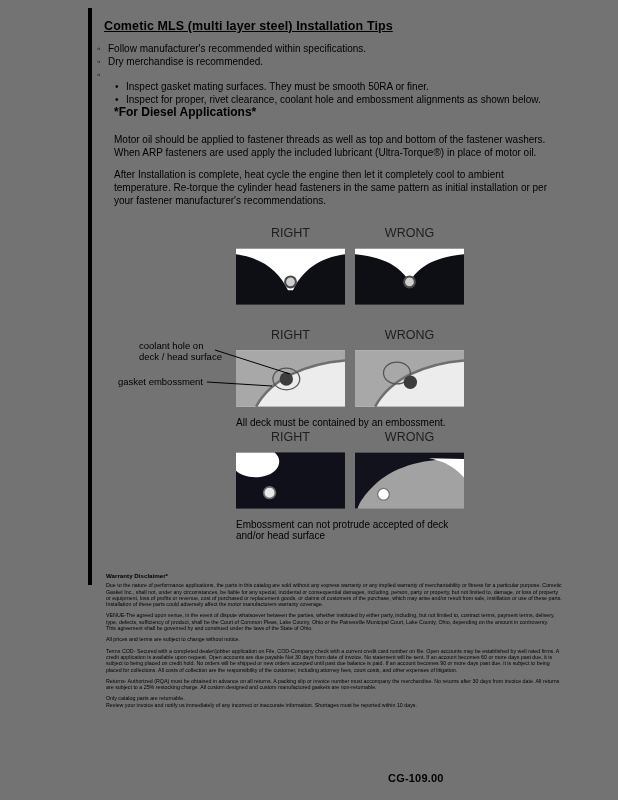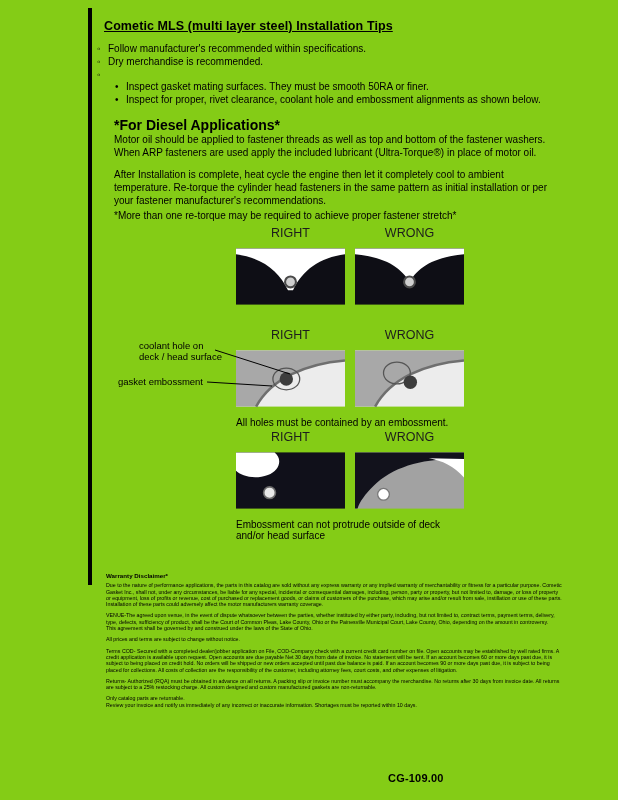--- a/index.html
+++ b/index.html
@@ -1,29 +1,29 @@
 <!DOCTYPE html>
 <html><head>
 <meta charset="utf-8">
 <style>
   * { margin:0; padding:0; box-sizing:border-box; }
   html,body { background:#ffffff; }
   body { font-family:"Liberation Sans", sans-serif; color:#000; }
-  .page { position:relative; width:618px; height:800px; background:#84cc16; overflow:hidden; }
+  .page { position:relative; width:618px; height:800px; background:#737373; overflow:hidden; }
 
   .left-rule { position:absolute; left:88px; top:8px; width:4px; height:577px; background:#000; }
 
   .title { position:absolute; left:104px; top:19px; font-size:12.5px; font-weight:bold; text-decoration:underline; letter-spacing:0.1px; }
 
   .tips { position:absolute; left:97px; top:43px; font-size:10px; line-height:12.8px; }
   .tips .b { display:flex; }
   .tips .marker { width:11px; flex:0 0 11px; text-align:left; }
   .tips .b.sub { margin-left:18px; }
 
-  .diesel-heading { position:absolute; left:114px; top:117px; font-size:14px; font-weight:bold; }
+  .diesel-heading { position:absolute; left:114px; top:105px; font-size:12px; font-weight:bold; }
   .para { position:absolute; left:114px; width:445px; font-size:10px; line-height:13px; }
   .para1 { top:133px; }
   .para2 { top:168px; }
   .note  { top:209px; }
 
   .diag-row { position:absolute; left:236px; width:228px; }
   .diag-headers { display:flex; gap:10px; font-size:12.5px; color:#1d1d1d; }
   .diag-headers span { width:130px; text-align:center; }
   .diag-images { display:flex; gap:10px; margin-top:3px; }
   .diag-images svg { display:block; }
@@ -69,21 +69,20 @@
     </div>
     <div class="b sub">
       <span class="marker">•</span>
       <span>Inspect for proper, rivet clearance, coolant hole and embossment alignments as shown below.</span>
     </div>
   </div>
 
   <div class="diesel-heading">*For Diesel Applications*</div>
   <div class="para para1">Motor oil should be applied to fastener threads as well as top and bottom of the fastener washers. When ARP fasteners are used apply the included lubricant (Ultra-Torque®) in place of motor oil.</div>
   <div class="para para2">After Installation is complete, heat cycle the engine then let it completely cool to ambient temperature. Re-torque the cylinder head fasteners in the same pattern as initial installation or per your fastener manufacturer's recommendations.</div>
-  <div class="para note">*More than one re-torque may be required to achieve proper fastener stretch*</div>
 
   <div class="diag-row" style="top:226px">
     <div class="diag-headers">
       <span>RIGHT</span>
       <span>WRONG</span>
     </div>
     <div class="diag-images">
       <svg width="130" height="67" viewBox="0 0 130 67">
         <rect width="130" height="67" fill="#0e0e15"></rect>
         <path d="M0,0 H130 V7 C100,11 79,26 68,50 L62,50 C51,26 30,11 0,7 Z" fill="#ffffff"></path>
@@ -111,21 +110,21 @@
         <circle cx="60" cy="34" r="8" fill="#3d3d3d"></circle>
       </svg>
       <svg width="130" height="67" viewBox="0 0 130 67">
         <rect width="130" height="67" fill="#ececec"></rect>
         <path d="M0,0 H130 V12 C82,16 42,34 24,67 L0,67 Z" fill="#a8a8a8"></path>
         <path d="M130,12 C82,16 42,34 24,67" fill="none" stroke="#6f6f6f" stroke-width="3"></path>
         <ellipse cx="50" cy="27" rx="16" ry="13" fill="none" stroke="#555555" stroke-width="1.5"></ellipse>
         <circle cx="66" cy="38" r="8" fill="#3d3d3d"></circle>
       </svg>
     </div>
-    <div class="diag-caption">All holes must be contained by an embossment.</div>
+    <div class="diag-caption">All deck must be contained by an embossment.</div>
   </div>
 
   <div class="pointer-label label-coolant preline">coolant hole on
 deck / head surface</div>
   <div class="pointer-label label-emboss">gasket embossment</div>
 
   <svg class="overlay" width="618" height="800" viewBox="0 0 618 800">
     <line x1="215" y1="350" x2="290" y2="374" stroke="#000" stroke-width="1"></line>
     <line x1="207" y1="382" x2="272" y2="386" stroke="#000" stroke-width="1"></line>
   </svg>
@@ -141,21 +140,21 @@
         <path d="M0,0 H46 C56,8 52,22 38,27 C22,33 6,28 0,22 Z" fill="#ffffff"></path>
         <circle cx="40" cy="48" r="7" fill="#e8e8e8" stroke="#6a6a6a" stroke-width="2"></circle>
       </svg>
       <svg width="130" height="67" viewBox="0 0 130 67">
         <rect width="130" height="67" fill="#a2a2a2"></rect>
         <path d="M0,0 H130 V8 C84,6 46,16 22,40 C12,50 6,58 3,67 L0,67 Z" fill="#12121c"></path>
         <path d="M130,8 V30 C118,16 104,10 88,7 Z" fill="#ffffff"></path>
         <circle cx="34" cy="50" r="7" fill="#ffffff" stroke="#777777" stroke-width="1.5"></circle>
       </svg>
     </div>
-    <div class="diag-caption preline">Embossment can not protrude outside of deck
+    <div class="diag-caption preline">Embossment can not protrude accepted of deck
 and/or head surface</div>
   </div>
 
   <div class="warranty">
     <div class="w-head">Warranty Disclaimer*</div>
     <p>Due to the nature of performance applications, the parts in this catalog are sold without any express warranty or any implied warranty of merchantability or fitness for a particular purpose.  Cometic Gasket Inc., shall not, under any circumstances, be liable for any special, incidental or consequential damages, including, person, party or property, but not limited to, damage, or loss of property or equipment, loss of profits or revenue, cost of purchased or replacement goods, or claims of customers of the purchase, which may arise and/or result from sale, instillation or use of these parts.  Installation of these parts could adversely affect the motor manufacturers warranty coverage.</p>
     <p class="preline">VENUE-The agreed upon venue, in the event of dispute whatsoever between the parties, whether instituted by either party, including, but not limited to, contract terms, payment terms, delivery, type, defects, sufficiency of product, shall be the Court of Common Pleas, Lake County, Ohio or the Painesville Municipal Court, Lake County, Ohio, depending on the amount in controversy.
 This agreement shall be governed by and construed under the laws of the State of Ohio.</p>
     <p>All prices and terms are subject to change without notice.</p>
     <p>Terms COD- Secured with a completed dealer/jobber application on File, COD-Company check with a current credit card number on file.  Open accounts may be established by well rated firms.  A credit application is available upon request.  Open accounts are due payable Net 30 days from date of invoice.  No statement will be sent.  If an account becomes 60 or more days past due, it is subject to being placed on credit hold.  No orders will be shipped or new orders accepted until past due balance is paid.  If an account becomes 90 or more days past due, it is subject to being placed for collections.  All costs of collection are the responsibility of the customer, including attorney fees, court costs, and other expenses of litigation.</p>

